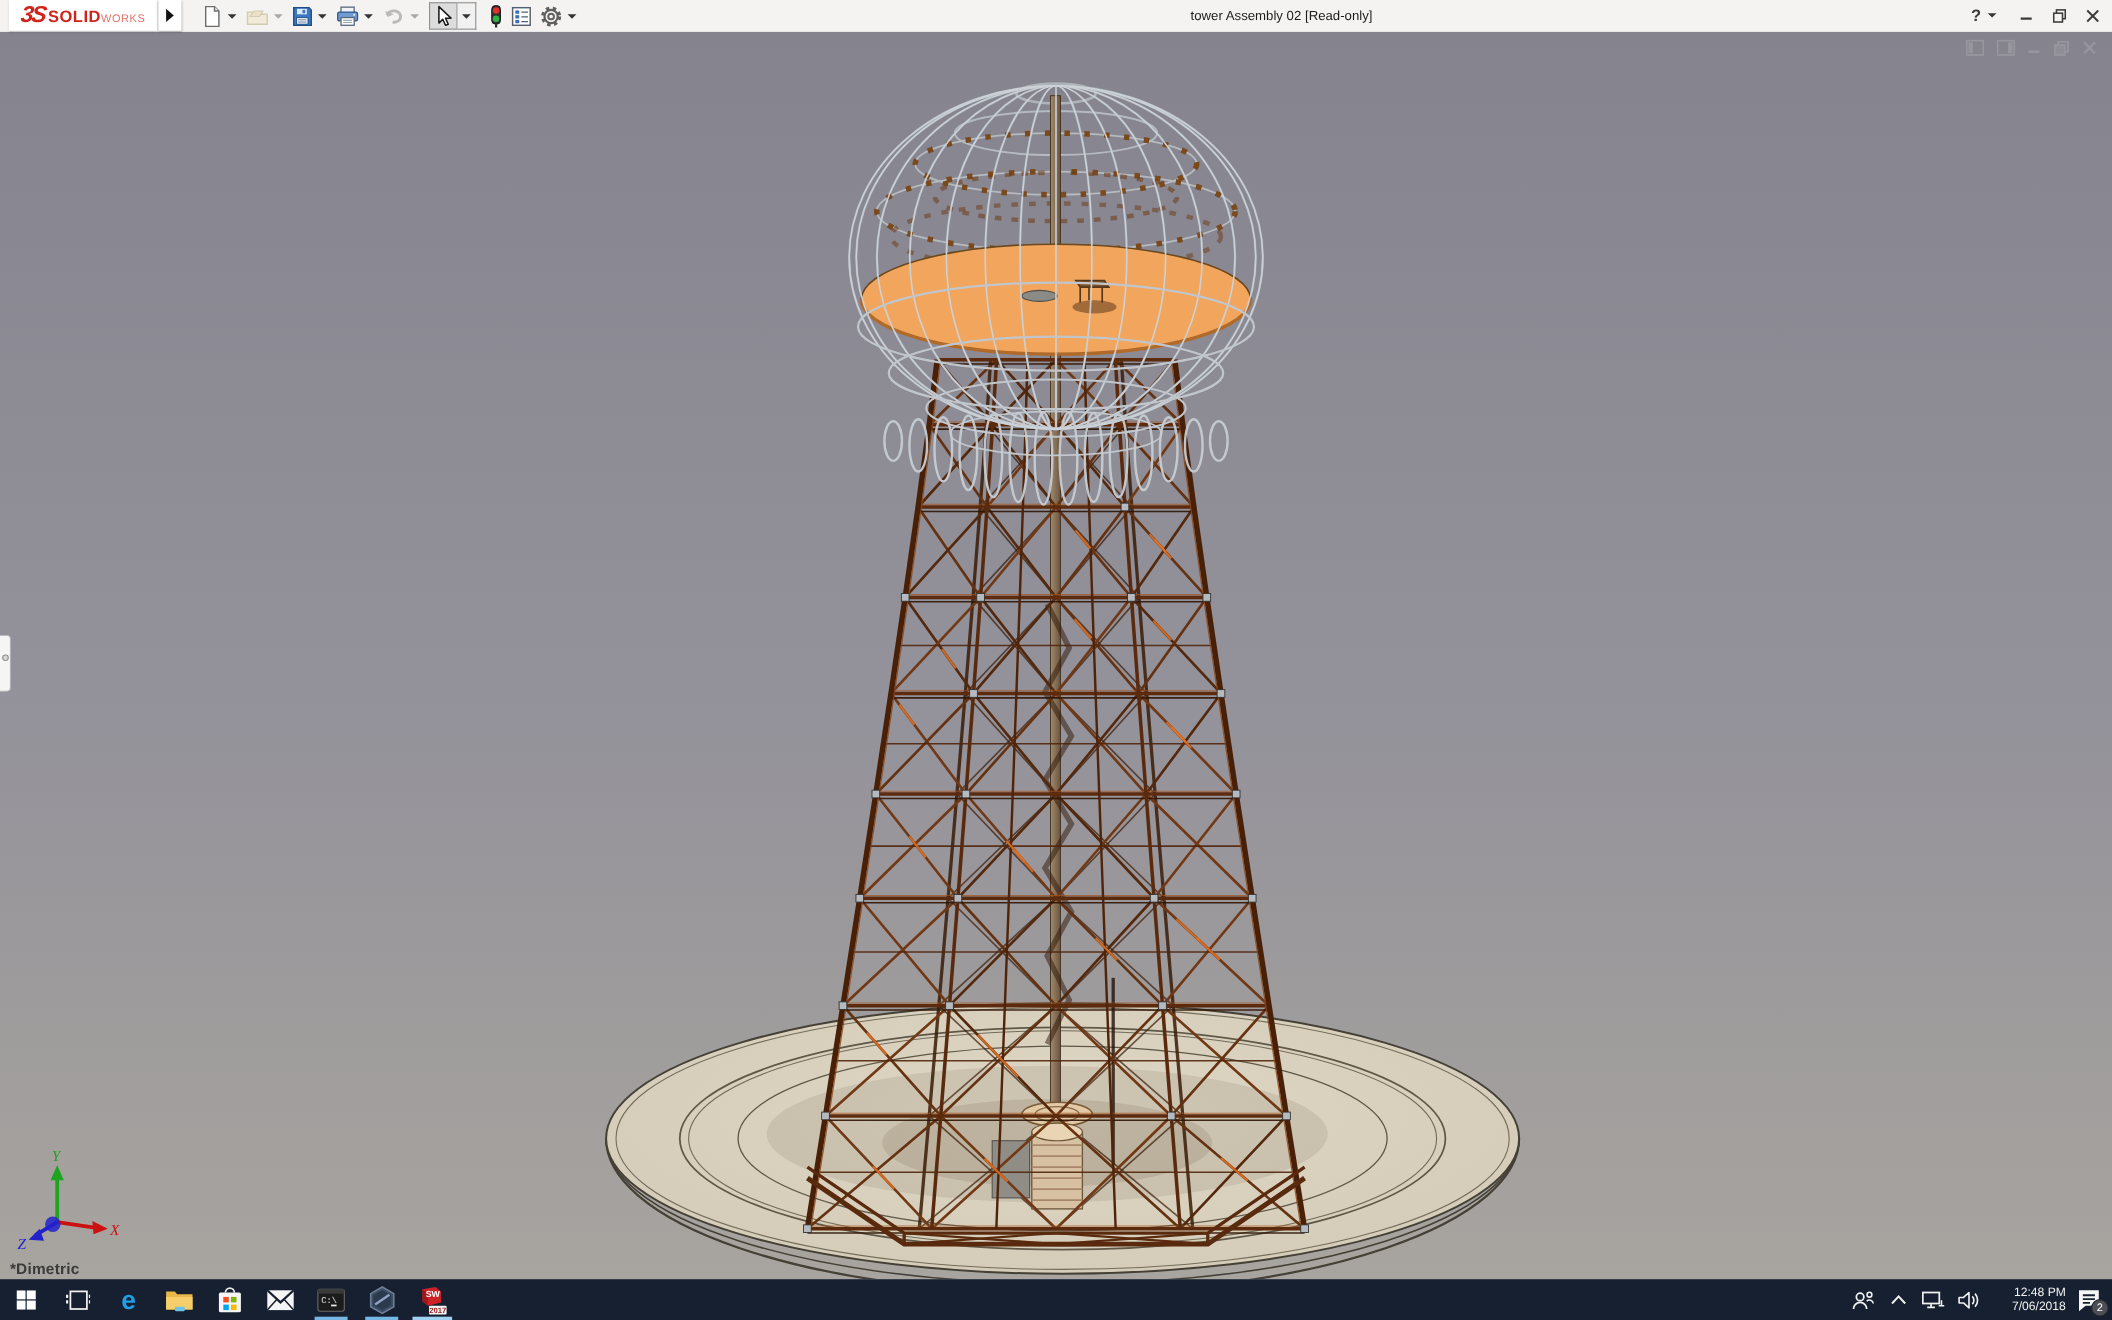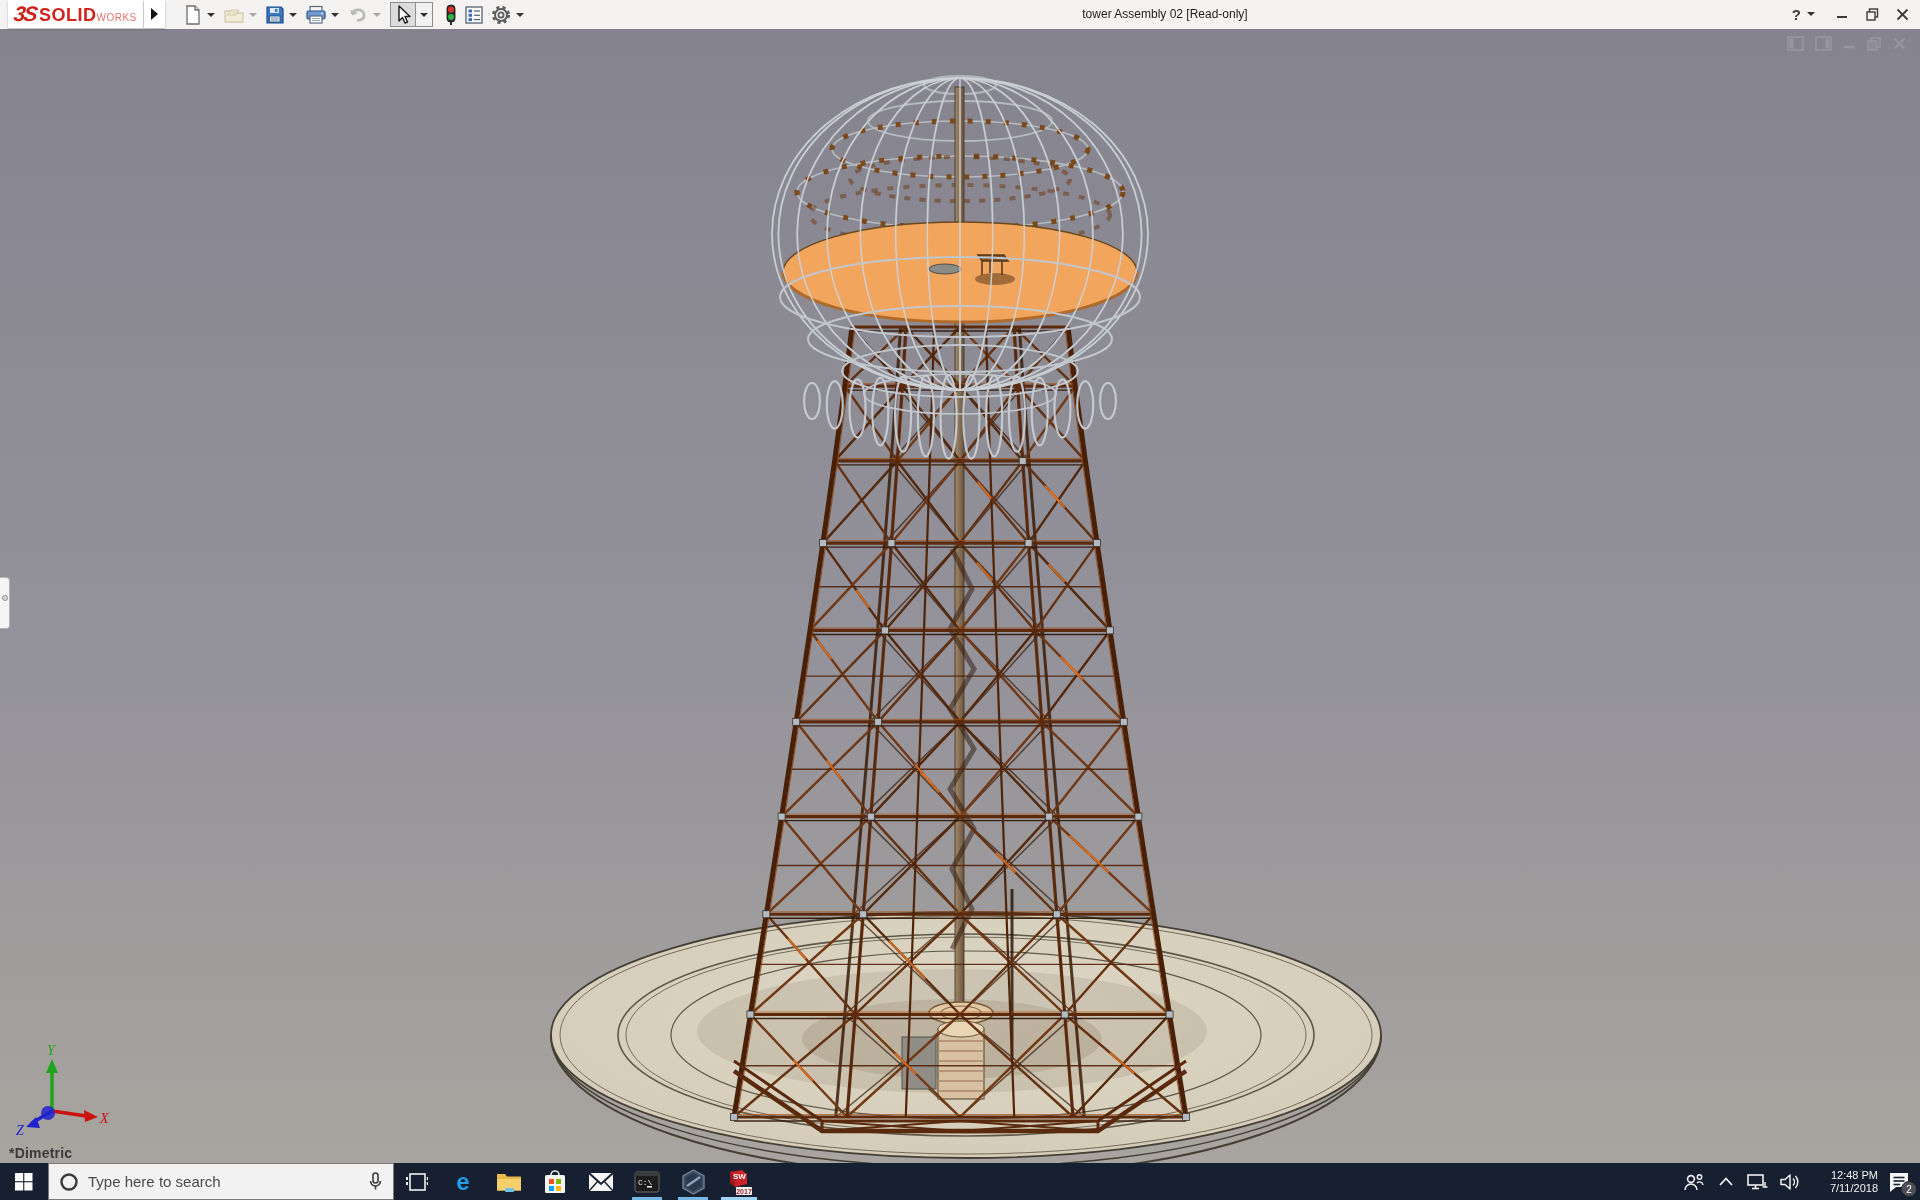--- a/index.html
+++ b/index.html
@@ -4,21 +4,21 @@
 <style>
   * { margin:0; padding:0; box-sizing:border-box; }
   html,body { width:1920px; height:1200px; overflow:hidden; font-family:"Liberation Sans","DejaVu Sans",sans-serif; }
   body { position:relative; background:#84838d; }
 
   
   .titlebar { position:absolute; top:0; left:0; width:1920px; height:29px; background:#f4f3f2; z-index:30; }
   .logo-box { position:absolute; left:8px; top:0; width:135px; height:28px; background:#fff; display:flex; align-items:center; justify-content:center; box-shadow:0 1px 2px rgba(0,0,0,.25); }
   .brand { display:flex; align-items:baseline; white-space:nowrap; }
   .brand-glyph { color:var(--brand_red); font-size:21px; font-weight:bold; font-style:italic; transform:skewX(-8deg); margin-right:3px; letter-spacing:-2px; }
-  .brand-solid { color:var(--brand_red); font-size:18px; font-weight:bold; letter-spacing:.5px; }
+  .brand-solid { color:var(--brand_red); font-size:15px; font-weight:bold; letter-spacing:.5px; }
   .brand-works { color:var(--brand_red_light); font-size:10px; font-weight:normal; letter-spacing:.5px; }
   .flyout-btn { position:absolute; left:144px; top:0; width:21px; height:28px; background:#fff; box-shadow:0 1px 2px rgba(0,0,0,.3); display:flex; align-items:center; justify-content:center; }
   .flyout-tri { width:0; height:0; border-left:7px solid #111; border-top:6px solid transparent; border-bottom:6px solid transparent; }
   .tools { position:absolute; left:180px; top:0; height:29px; display:flex; align-items:center; }
   .tool { display:flex; align-items:center; justify-content:center; height:26px; padding:0 3px; }
   .caret { width:0; height:0; border-top:4px solid #333; border-left:4px solid transparent; border-right:4px solid transparent; margin:0 5px 0 1px; }
   .caret.ghost { border-top-color:#a8a8a8; }
   .sel-box { display:flex; align-items:center; background:#dcdcdc; border:1px solid #8f8f8f; height:25px; padding:0 2px; margin-left:4px; }
   .sel-caret-box { border:1px solid #8f8f8f; border-left:none; background:#f1f1f1; height:25px; display:flex; align-items:center; padding:0 4px; margin-right:8px; }
   .title-text { position:absolute; left:1040px; top:0; width:250px; height:28px; line-height:28px; text-align:center; font-size:12px; color:#1c1c1c; }
@@ -563,31 +563,20 @@
 
 <div class="taskbar">
   <div class="start-btn">
     <svg width="18" height="18" viewBox="0 0 18 18">
       <rect x="0" y="0" width="8.2" height="8.2" fill="#fff"></rect>
         <rect x="9.3" y="0" width="8.2" height="8.2" fill="#fff"></rect>
       <rect x="0" y="9.3" width="8.2" height="8.2" fill="#fff"></rect>
         <rect x="9.3" y="9.3" width="8.2" height="8.2" fill="#fff"></rect>
     </svg>
   </div>
-  <div class="searchbox">
-    <svg width="20" height="20" viewBox="0 0 20 20">
-        <circle cx="10" cy="10" r="7.5" fill="none" stroke="#3a3a3a" stroke-width="2.4"></circle>
-      </svg>
-    <input type="text" placeholder="Type here to search" style="">
-    <svg width="15" height="20" viewBox="0 0 15 20" style="margin-left:auto">
-      <rect x="5" y="1" width="5" height="10" rx="2.5" fill="none" stroke="#3a3a3a" stroke-width="1.6"></rect>
-      <path d="M2.5 9 a5 5 0 0 0 10 0" fill="none" stroke="#3a3a3a" stroke-width="1.6"></path>
-      <line x1="7.5" y1="14" x2="7.5" y2="17.5" stroke="#3a3a3a" stroke-width="1.6"></line>
-    </svg>
-  </div>
 
   <div class="tb-slot">
     <svg width="22" height="22" viewBox="0 0 22 22">
       <rect x="4" y="3" width="15" height="16" fill="none" stroke="#f0f0f0" stroke-width="1.6"></rect>
       <line x1="1" y1="6" x2="1" y2="9" stroke="#f0f0f0" stroke-width="2"></line>
       <line x1="1" y1="11" x2="1" y2="14" stroke="#f0f0f0" stroke-width="2"></line>
       <line x1="21.5" y1="6" x2="21.5" y2="9" stroke="#f0f0f0" stroke-width="1.4"></line>
       <line x1="21.5" y1="11" x2="21.5" y2="14" stroke="#f0f0f0" stroke-width="1.4"></line>
     </svg>
   </div>
@@ -672,21 +661,21 @@
     </div>
     <div class="tray-item">
       <svg width="20" height="18" viewBox="0 0 20 18">
         <polygon points="1,6.5 5,6.5 10,2 10,16 5,11.5 1,11.5" fill="none" stroke="#f0f0f0" stroke-width="1.5" stroke-linejoin="round"></polygon>
         <path d="M13 5.5 a5 5 0 0 1 0 7" fill="none" stroke="#f0f0f0" stroke-width="1.5"></path>
         <path d="M15.5 3 a9 9 0 0 1 0 12" fill="none" stroke="#f0f0f0" stroke-width="1.5"></path>
       </svg>
     </div>
     <div class="clock">
       <div>12:48 PM</div>
-      <div>7/11/2018</div>
+      <div>7/06/2018</div>
     </div>
     <div class="action-center">
       <svg width="22" height="22" viewBox="0 0 22 22">
         <path d="M2 2 h18 v14 h-12 l-6 5 z" fill="#f5f5f5"></path>
         <line x1="5.5" y1="6.5" x2="16.5" y2="6.5" stroke="#162030" stroke-width="1.6"></line>
         <line x1="5.5" y1="10" x2="16.5" y2="10" stroke="#162030" stroke-width="1.6"></line>
         <line x1="5.5" y1="13.5" x2="12" y2="13.5" stroke="#162030" stroke-width="1.6"></line>
       </svg>
       <span class="ac-badge">2</span>
     </div>

